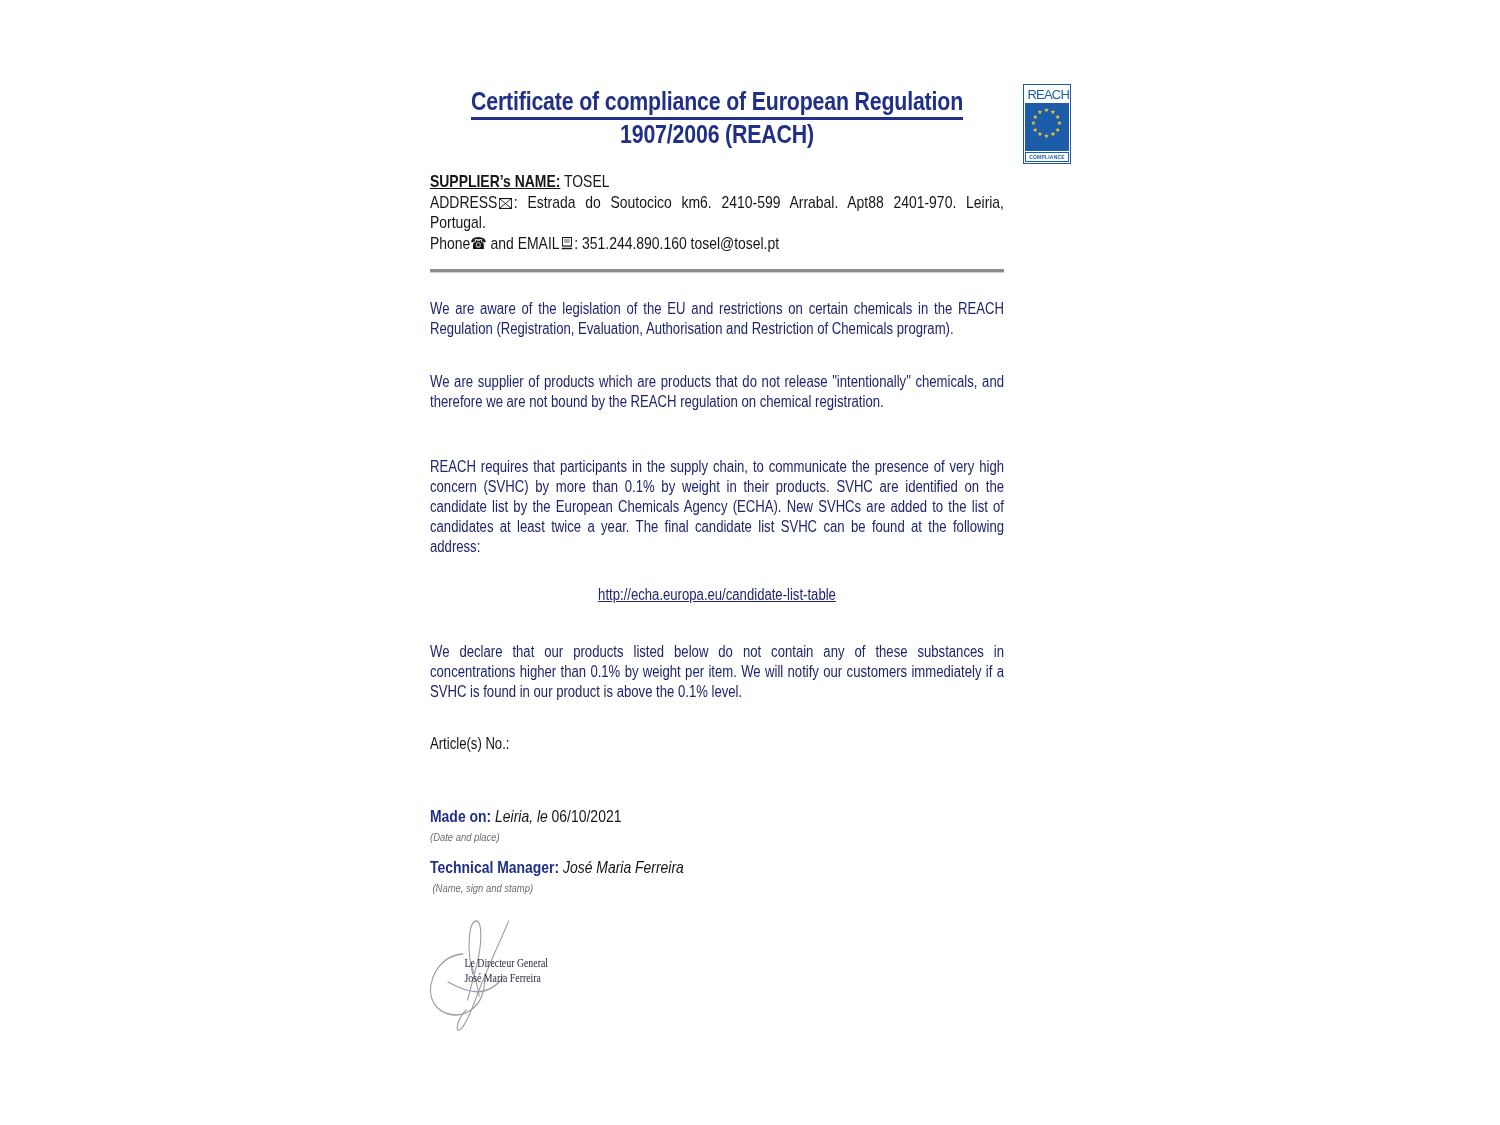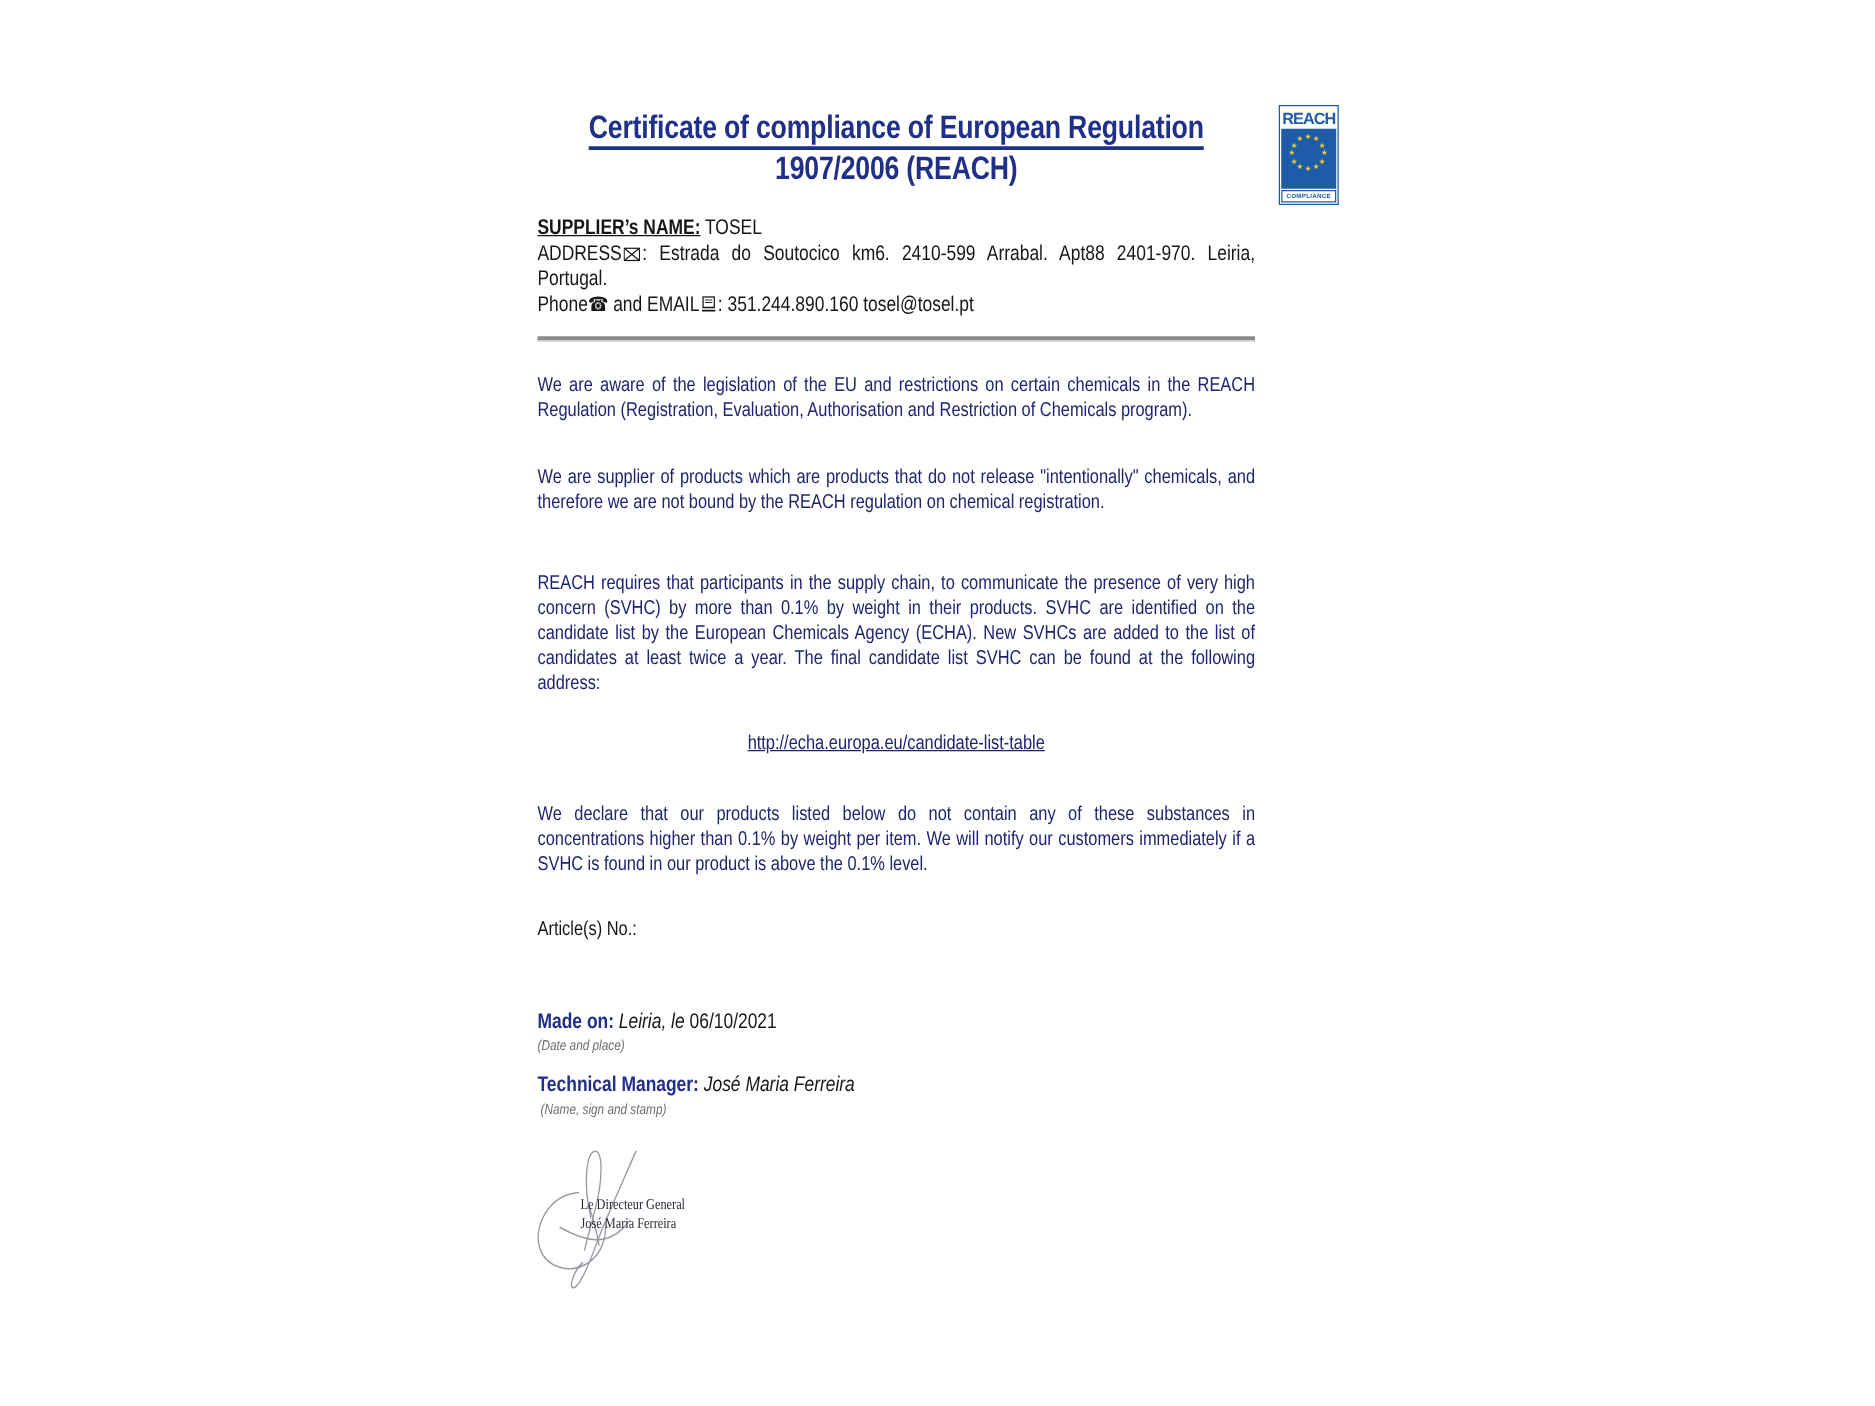--- a/index.html
+++ b/index.html
@@ -52,22 +52,22 @@
     position:absolute;left:42px;top:40px;font-family:"Liberation Serif", serif;
     font-size:12px;line-height:15px;color:#2a2a3a;white-space:nowrap;
   }
   
   .reach-logo{
     position:absolute;left:1023px;top:84px;width:48px;height:80px;
     border:1px solid #1d5ca8;background:#fff;box-sizing:border-box;
     padding:1px;display:flex;flex-direction:column;
   }
   .reach-top{
-    color:#1d5ca8;font-weight:bold;font-size:13px;line-height:17px;
-    text-align:center;letter-spacing:-0.8px;
+    color:#1d5ca8;font-weight:normal;font-size:13px;line-height:17px;
+    text-align:right;letter-spacing:-0.8px;
   }
   .reach-mid{flex:1;background:#1d5ca8;position:relative;}
   .reach-mid .star{
     position:absolute;color:#f5d220;font-size:6px;line-height:6px;width:7px;
     text-align:center;font-family:"DejaVu Sans", sans-serif;
   }
   .reach-bottom{
     margin-top:1px;border:1px solid #1d5ca8;color:#1d5ca8;font-weight:bold;
     font-size:5px;line-height:8px;text-align:center;letter-spacing:0.2px;
   }

